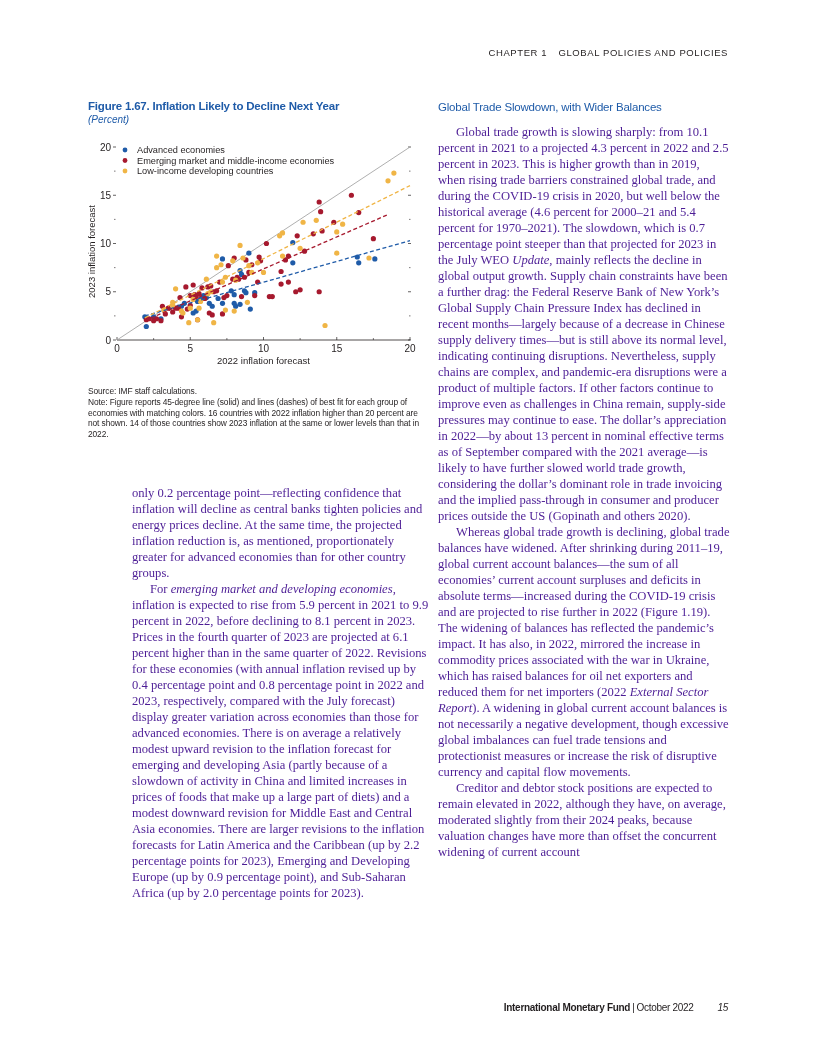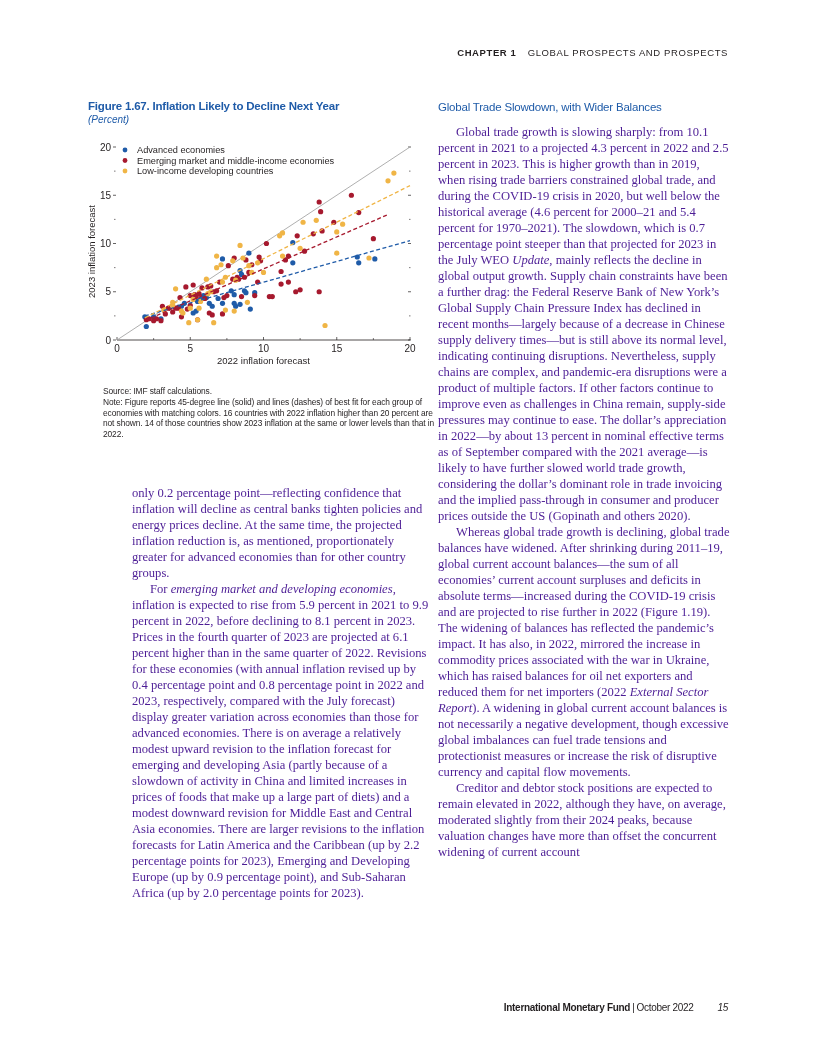--- a/index.html
+++ b/index.html
@@ -1,42 +1,42 @@
 <!DOCTYPE html>
 <html><head>
 <meta charset="utf-8">
 <style>
   html, body { margin: 0; padding: 0; background: #ffffff; }
   body { width: 816px; height: 1056px; position: relative; overflow: hidden; font-family: "Liberation Serif", serif; color: #231f20; }
   .running-head { position: absolute; top: 47px; right: 88px; font-family: "Liberation Sans", sans-serif; font-size: 9.5px; letter-spacing: 0.6px; color: #231f20; white-space: nowrap; }
-  .running-head .chap { font-weight: bold; margin-right: 8px; }
+  .running-head .chap { font-weight: normal; margin-right: 8px; }
   .fig-title { position: absolute; left: 88px; top: 100px; font-family: "Liberation Sans", sans-serif; font-weight: bold; font-size: 11.5px; color: #1f5ba8; letter-spacing: -0.2px; }
   .fig-sub { position: absolute; left: 88px; top: 114px; font-family: "Liberation Sans", sans-serif; font-style: italic; font-size: 10px; color: #1f5ba8; }
   .chart { position: absolute; left: 80px; top: 138px; width: 350px; height: 232px; }
   .chart svg { display: block; }
   .chart text { font-family: "Liberation Sans", sans-serif; fill: #231f20; }
-  .fig-notes { position: absolute; left: 88px; top: 386px; width: 335px; font-family: "Liberation Sans", sans-serif; font-size: 8.4px; line-height: 10.8px; color: #231f20; letter-spacing: -0.1px; margin-left: 15px; }
+  .fig-notes { position: absolute; left: 88px; top: 386px; width: 335px; font-family: "Liberation Sans", sans-serif; font-size: 8.4px; line-height: 10.8px; color: #231f20; letter-spacing: -0.1px; }
   .fig-notes p { margin: 0; }
   .col { position: absolute; font-size: 12.6px; line-height: 16px; color: #4c1d95; }
   .col p { margin: 0; text-align: left; }
   .col p.indent { text-indent: 18px; }
   .col-left { left: 132px; top: 485px; width: 300px; }
   .col-right { left: 438px; top: 124px; width: 292px; }
   .section-head { position: absolute; left: 438px; top: 101px; font-family: "Liberation Sans", sans-serif; font-weight: normal; font-size: 11.5px; color: #1f5ba8; letter-spacing: -0.2px; }
   .footer { position: absolute; top: 1002px; right: 88px; font-family: "Liberation Sans", sans-serif; font-size: 10px; color: #231f20; white-space: nowrap; letter-spacing: -0.3px; }
   .footer .org { font-weight: bold; }
   .footer .sep { margin: 0 2px; }
   .footer .pg { font-style: italic; margin-left: 24px; }
 </style>
 </head>
 <body>
 
 <div class="running-head">
   <span class="chap">CHAPTER 1</span>
-  <span>GLOBAL PROSPECTS AND PROSPECTS</span>
+  <span>GLOBAL POLICIES AND POLICIES</span>
 </div>
 
 <div class="fig-title">Figure 1.67.  Inflation Likely to Decline Next Year</div>
 <div class="fig-sub">(Percent)</div>
 
 <div class="chart">
   <svg id="chart-svg" width="350" height="232" viewBox="0 0 350 232">
       <line x1="37" y1="202" x2="330" y2="202" stroke="#231f20" stroke-width="0.8"></line>
       <line x1="37" y1="202" x2="37" y2="199" stroke="#231f20" stroke-width="0.7"></line>
       <text x="37" y="214" font-size="10" text-anchor="middle">0</text>

